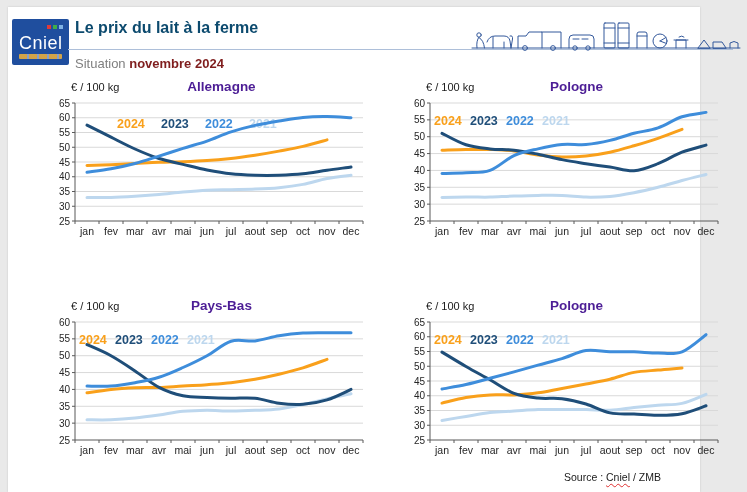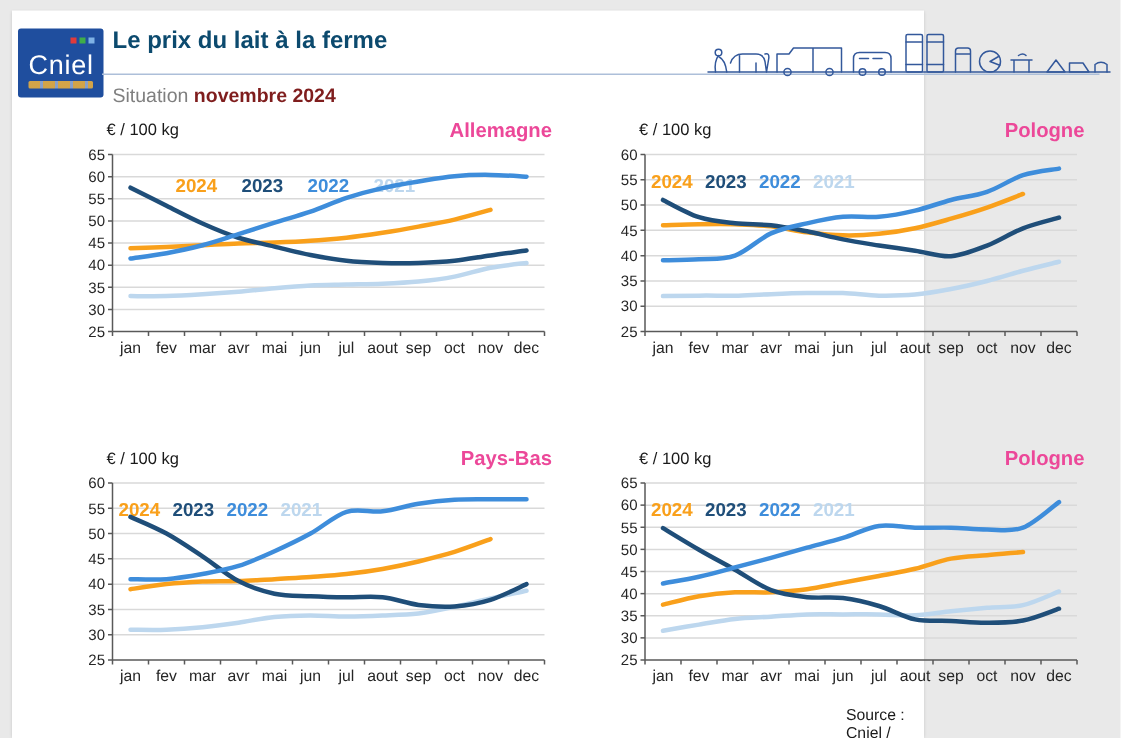--- a/index.html
+++ b/index.html
@@ -3,21 +3,21 @@
 <meta charset="utf-8">
 <style>
   html,body{margin:0;padding:0;}
   body{
     width:747px;height:492px;overflow:hidden;
     background:#e9e9e9;
     font-family:"Liberation Sans", sans-serif;
     -webkit-font-smoothing:antialiased;
   }
   .page{
-    position:absolute;left:8px;top:7px;width:608px;height:485px;
+    position:absolute;left:8px;top:7px;width:692px;height:485px;
     background:#ffffff;box-shadow:0 0 2px rgba(0,0,0,.15);
   }
   
   .logo{
     position:absolute;left:4px;top:12px;width:57px;height:46px;
     background:#1F4E9E;border-radius:2px;
   }
   .logo-dots{position:absolute;right:6px;top:6px;display:flex;gap:2px;}
   .logo-dots i{display:block;width:4px;height:4px;}
   .logo-dots .r{background:#E03A3A;}
@@ -45,22 +45,22 @@
   .art{position:absolute;left:462px;top:12px;width:272px;height:34px;}
   
   .chart{position:absolute;width:335px;height:176px;}
   .chart.c0{left:33px;top:72px;}
   .chart.c1{left:388px;top:72px;}
   .chart.c2{left:33px;top:291px;}
   .chart.c3{left:388px;top:291px;}
   .chart-head{position:relative;height:18px;}
   .unit{position:absolute;left:30px;top:2px;font-size:11px;color:#1a1a1a;}
   .ctitle{
-    position:absolute;left:34px;right:8px;top:0;text-align:right;
-    font-size:13.5px;font-weight:bold;color:#ec4899;
+    position:absolute;left:34px;right:8px;top:0;text-align:center;
+    font-size:13.5px;font-weight:bold;color:#4c1d95;
   }
   svg.plot{display:block;}
   
   .footer{
     position:absolute;left:556px;top:464px;font-size:10.5px;
     color:#1a1a1a;
   }
   .footer .org{text-decoration:underline wavy #E03131 1px;text-underline-offset:2px;}
 </style>
 </head>

